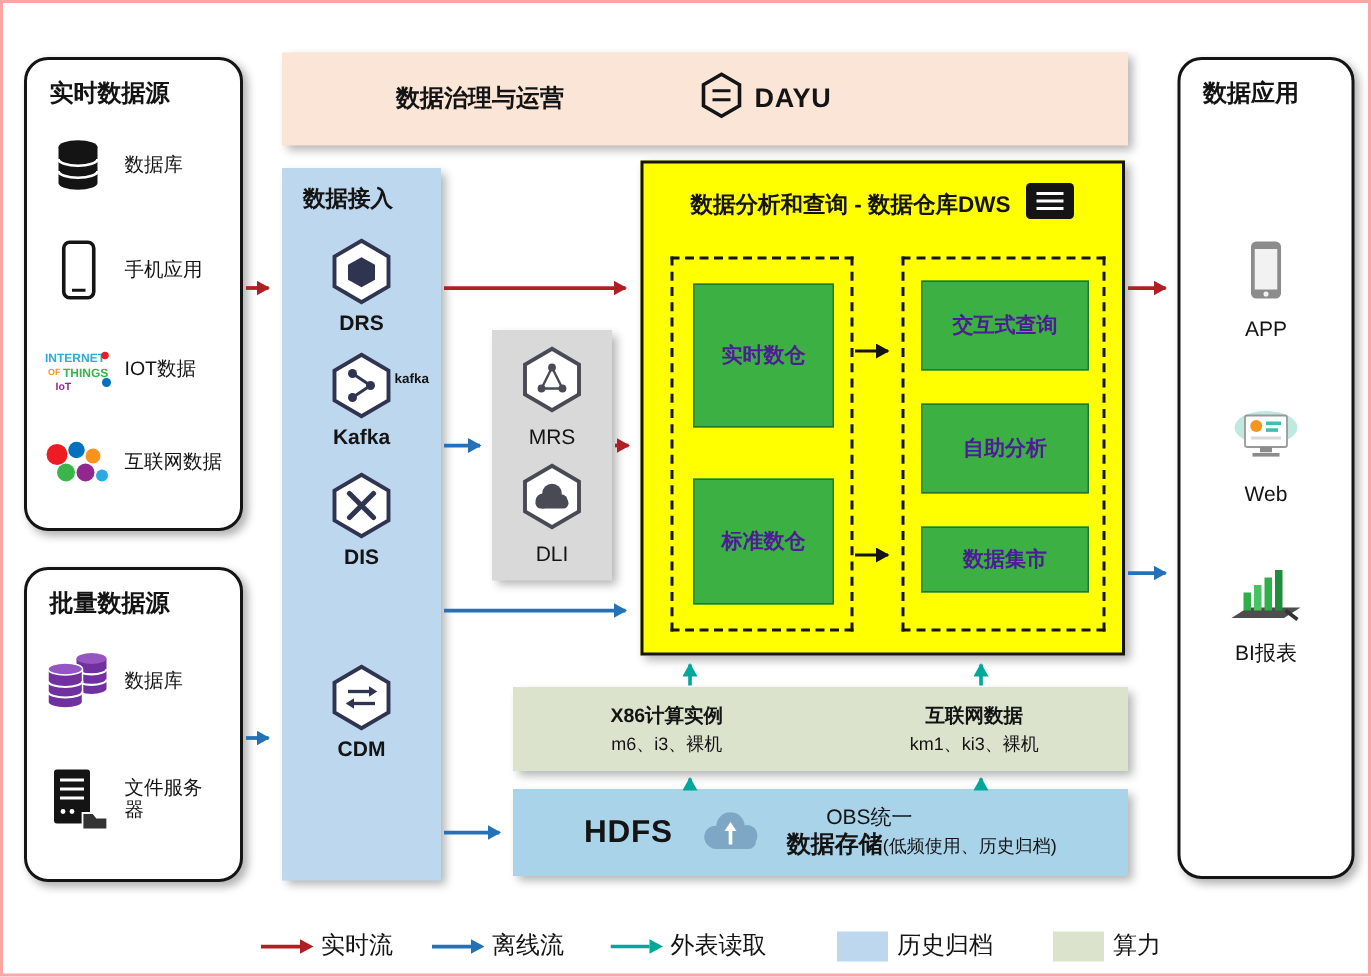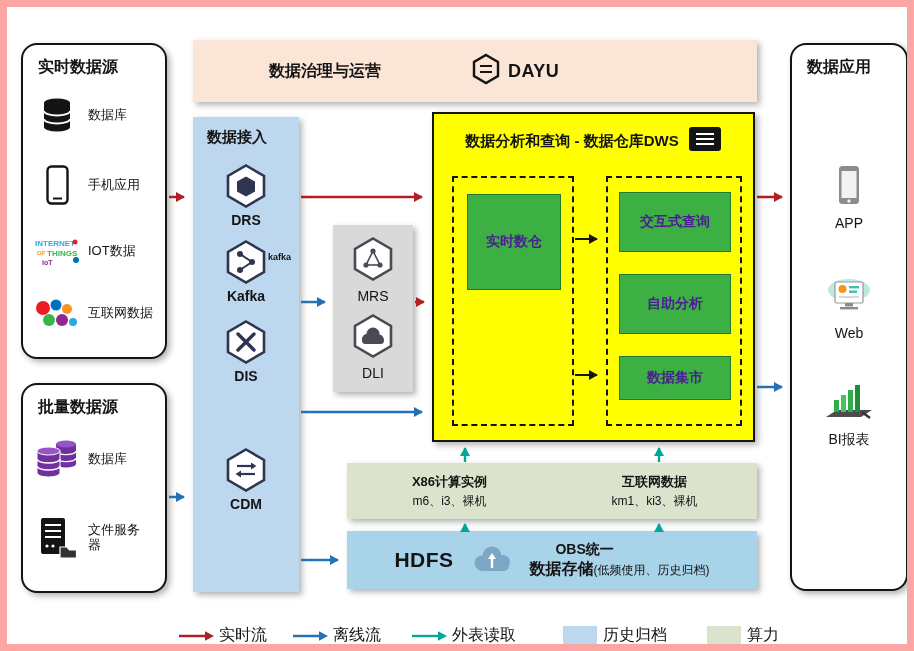--- a/index.html
+++ b/index.html
@@ -1,17 +1,17 @@
 <!DOCTYPE html>
 <html style="--c-realtime: #b01f24; --c-offline: #2471b8; --c-external: #00a79b; --c-archive_fill: #bdd7ee; --c-compute_fill: #dce3cd; --c-storage_fill: #a9d3e9; --c-ingestion_fill: #bdd7ee; --c-governance_fill: #fbe5d6; --c-dws_fill: #ffff00; --c-green_box: #3cb043; --c-gray_box: #d9d9d9;"><head>
 <meta charset="utf-8">
 <style>
   *{margin:0;padding:0;box-sizing:border-box}
   body{font-family:"Liberation Sans","DejaVu Sans",sans-serif;background:#fff;color:#141414}
-  .canvas{position:relative;width:914px;height:651px;background:#fff;border:7px solid #fca5a5;overflow:hidden}
+  .canvas{position:relative;width:914px;height:651px;background:#fff;border:2px solid #fca5a5;overflow:hidden}
   .panel{position:absolute;background:#fff;border:2.5px solid #141414;border-radius:16px;
          box-shadow:3px 3px 6px rgba(0,0,0,.30)}
   .fillbox{position:absolute;box-shadow:3px 3px 6px rgba(0,0,0,.30)}
   .panel-title{font-size:16px;font-weight:bold;padding:12px 0 2px 15px;white-space:nowrap}
   .panel-items{display:flex;flex-direction:column;justify-content:space-around;
                height:calc(100% - 40px);padding:0 4px 8px 10px}
   .src-item{display:flex;align-items:center;gap:7px}
   .src-item .icon-cell{width:48px;display:flex;justify-content:center;flex:0 0 48px}
   .src-label{font-size:13px;line-height:1.15}
   .batch-label{max-width:52px}
@@ -61,21 +61,21 @@
   
   .compute{left:340px;top:456px;width:410px;height:56px;background:var(--c-compute_fill,#dce3cd);
            display:flex;align-items:center}
   .comp-group{flex:1;display:flex;flex-direction:column;align-items:center;gap:2px}
   .comp-title{font-size:13px;font-weight:bold}
   .comp-sub{font-size:12px}
   .storage{left:340px;top:524px;width:410px;height:58px;background:var(--c-storage_fill,#a9d3e9);
            display:flex;align-items:center;justify-content:center;gap:14px}
   .hdfs{font-size:21px;font-weight:bold;letter-spacing:.5px}
   .obs-block{display:flex;flex-direction:column;align-items:flex-start;line-height:1.25}
-  .obs-line1{font-size:14px;font-weight:bold;align-self:center;margin-left:-70px}
+  .obs-line1{font-size:14px;font-weight:normal;align-self:center;margin-left:-70px}
   .obs-line2{display:flex;align-items:baseline}
   .obs-bold{font-size:16px;font-weight:bold}
   .obs-note{font-size:12px}
 
   
   .apps{left:783px;top:36px;width:118px;height:548px}
   .app-item{position:absolute;left:0;width:100%;display:flex;flex-direction:column;
             align-items:center;gap:6px}
   .app-label{font-size:14px}
 
@@ -320,20 +320,21 @@
         <svg width="34" height="26" viewBox="0 0 34 26">
             <rect x="1" y="1" width="32" height="24" rx="3" fill="#141414"></rect>
             <line x1="8" y1="8" x2="26" y2="8" stroke="#fff" stroke-width="2"></line>
             <line x1="8" y1="13" x2="26" y2="13" stroke="#fff" stroke-width="2"></line>
             <line x1="8" y1="18" x2="26" y2="18" stroke="#fff" stroke-width="2"></line>
           </svg>
       </span>
     </div>
     <div class="dashed dash-left">
       <div class="green-box gb-rt">实时数仓</div>
+      <div class="green-box gb-std">标准数仓</div>
     </div>
     <div class="dashed dash-right">
       <div class="green-box gb-s0">交互式查询</div>
       <div class="green-box gb-s1">自助分析</div>
       <div class="green-box gb-s2">数据集市</div>
     </div>
   </div>
 
   <div class="fillbox compute">
     <div class="comp-group">

